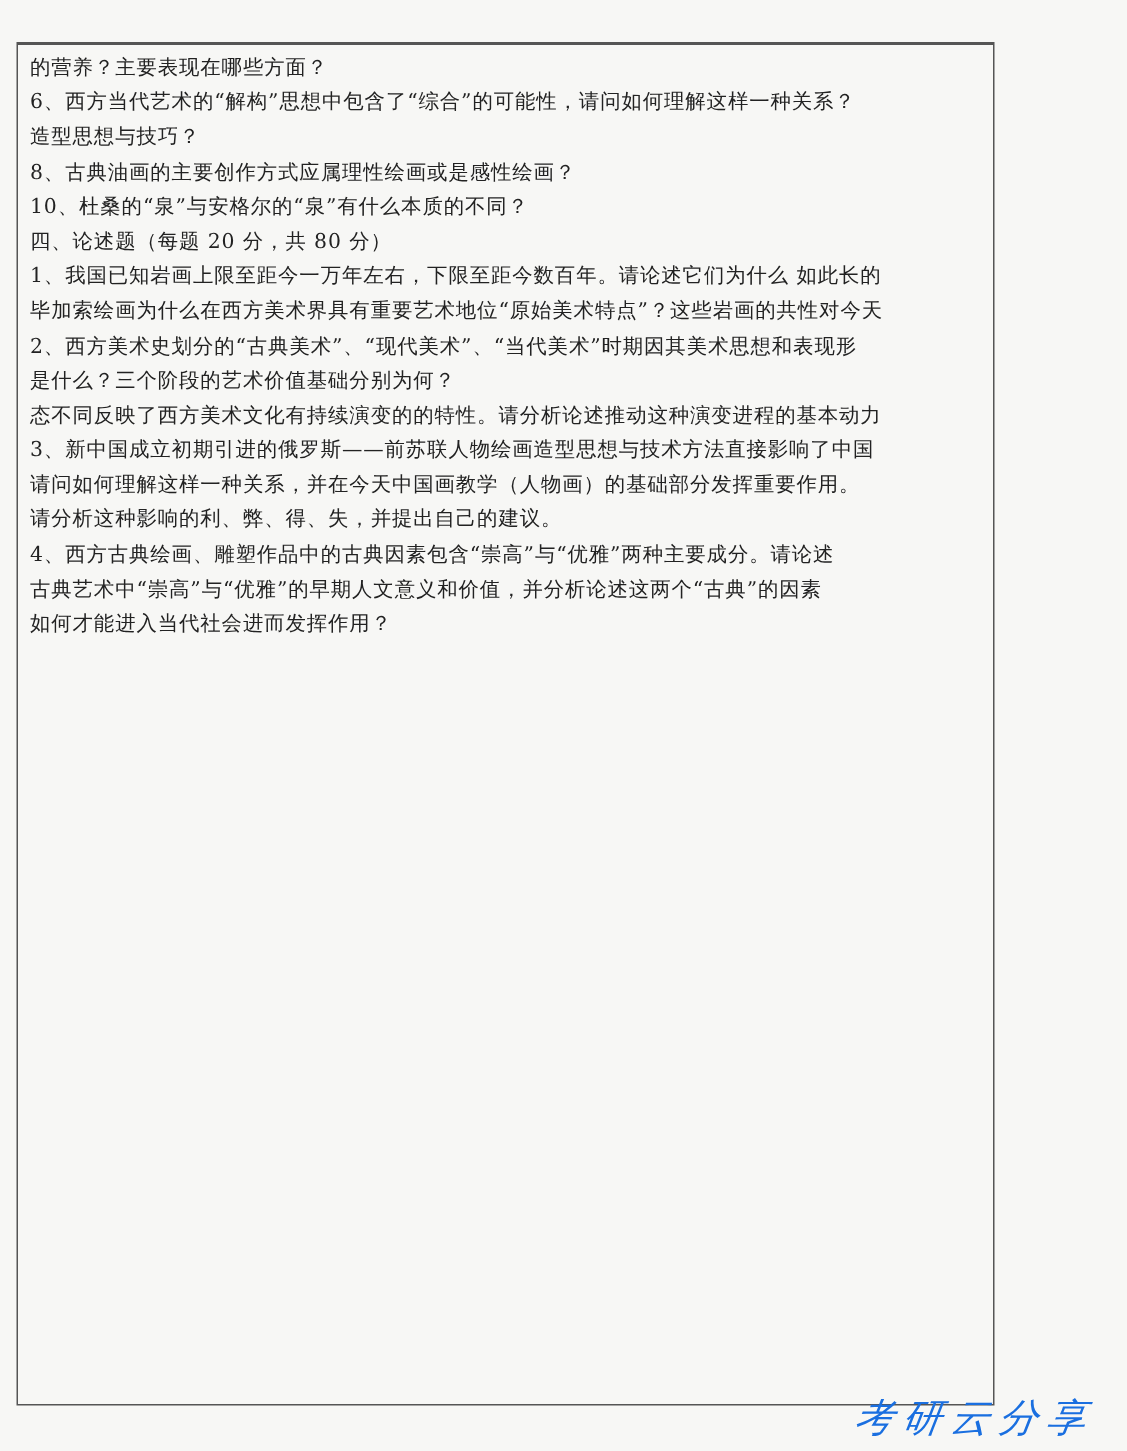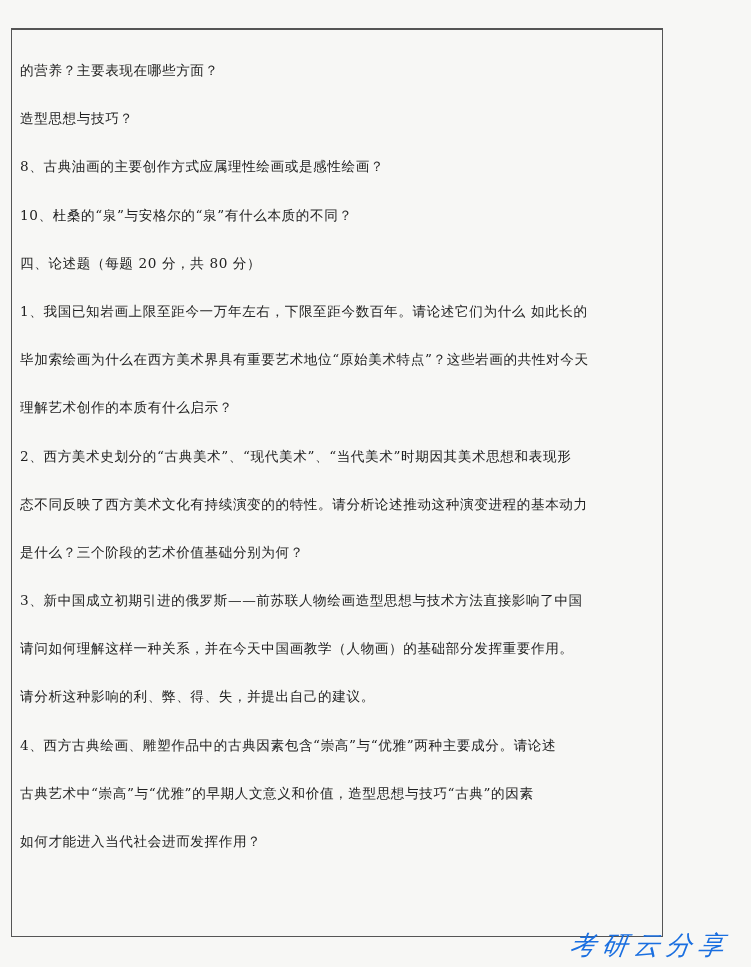--- a/index.html
+++ b/index.html
@@ -20,51 +20,51 @@
       box-sizing: border-box;
     }
     .content {
       position: absolute;
       left: 20px; top: 34px;
       width: 645px;
       font-size: 13.6px;
       line-height: 23.2px;
       letter-spacing: 0.6px;
     }
-    .line { white-space: nowrap; display: block; height: 23.2px; margin-top: 25px; }
+    .line { white-space: nowrap; display: block; height: 23.2px; }
     .section { font-weight: normal; }
     .watermark {
       position: absolute;
       left: 570px; top: 928px;
       font-family: "DejaVu Serif", serif;
       font-style: italic;
       font-size: 26px;
       color: #1a6fe0;
       letter-spacing: 6px;
       transform: skewX(-8deg);
     }
   </style>
 </head>
 <body>
 
 <div class="frame"></div>
 
 <div class="content">
   <span class="line">的营养？主要表现在哪些方面？</span>
+  <span class="line">6、西方当代艺术的“解构”思想中包含了“综合”的可能性，请问如何理解这样一种关系？</span>
   <span class="line">造型思想与技巧？</span>
   <span class="line">8、古典油画的主要创作方式应属理性绘画或是感性绘画？</span>
   <span class="line">10、杜桑的“泉”与安格尔的“泉”有什么本质的不同？</span>
   <span class="line section">四、论述题（每题 20 分，共 80 分）</span>
   <span class="line">1、我国已知岩画上限至距今一万年左右，下限至距今数百年。请论述它们为什么 如此长的</span>
   <span class="line">毕加索绘画为什么在西方美术界具有重要艺术地位“原始美术特点”？这些岩画的共性对今天</span>
-  <span class="line">理解艺术创作的本质有什么启示？</span>
   <span class="line">2、西方美术史划分的“古典美术”、“现代美术”、“当代美术”时期因其美术思想和表现形</span>
+  <span class="line">是什么？三个阶段的艺术价值基础分别为何？</span>
   <span class="line">态不同反映了西方美术文化有持续演变的的特性。请分析论述推动这种演变进程的基本动力</span>
-  <span class="line">是什么？三个阶段的艺术价值基础分别为何？</span>
   <span class="line">3、新中国成立初期引进的俄罗斯——前苏联人物绘画造型思想与技术方法直接影响了中国</span>
   <span class="line">请问如何理解这样一种关系，并在今天中国画教学（人物画）的基础部分发挥重要作用。</span>
   <span class="line">请分析这种影响的利、弊、得、失，并提出自己的建议。</span>
   <span class="line">4、西方古典绘画、雕塑作品中的古典因素包含“崇高”与“优雅”两种主要成分。请论述</span>
-  <span class="line">古典艺术中“崇高”与“优雅”的早期人文意义和价值，造型思想与技巧“古典”的因素</span>
+  <span class="line">古典艺术中“崇高”与“优雅”的早期人文意义和价值，并分析论述这两个“古典”的因素</span>
   <span class="line">如何才能进入当代社会进而发挥作用？</span>
 </div>
 
 <div class="watermark">考研云分享</div>
 
 </body></html>

